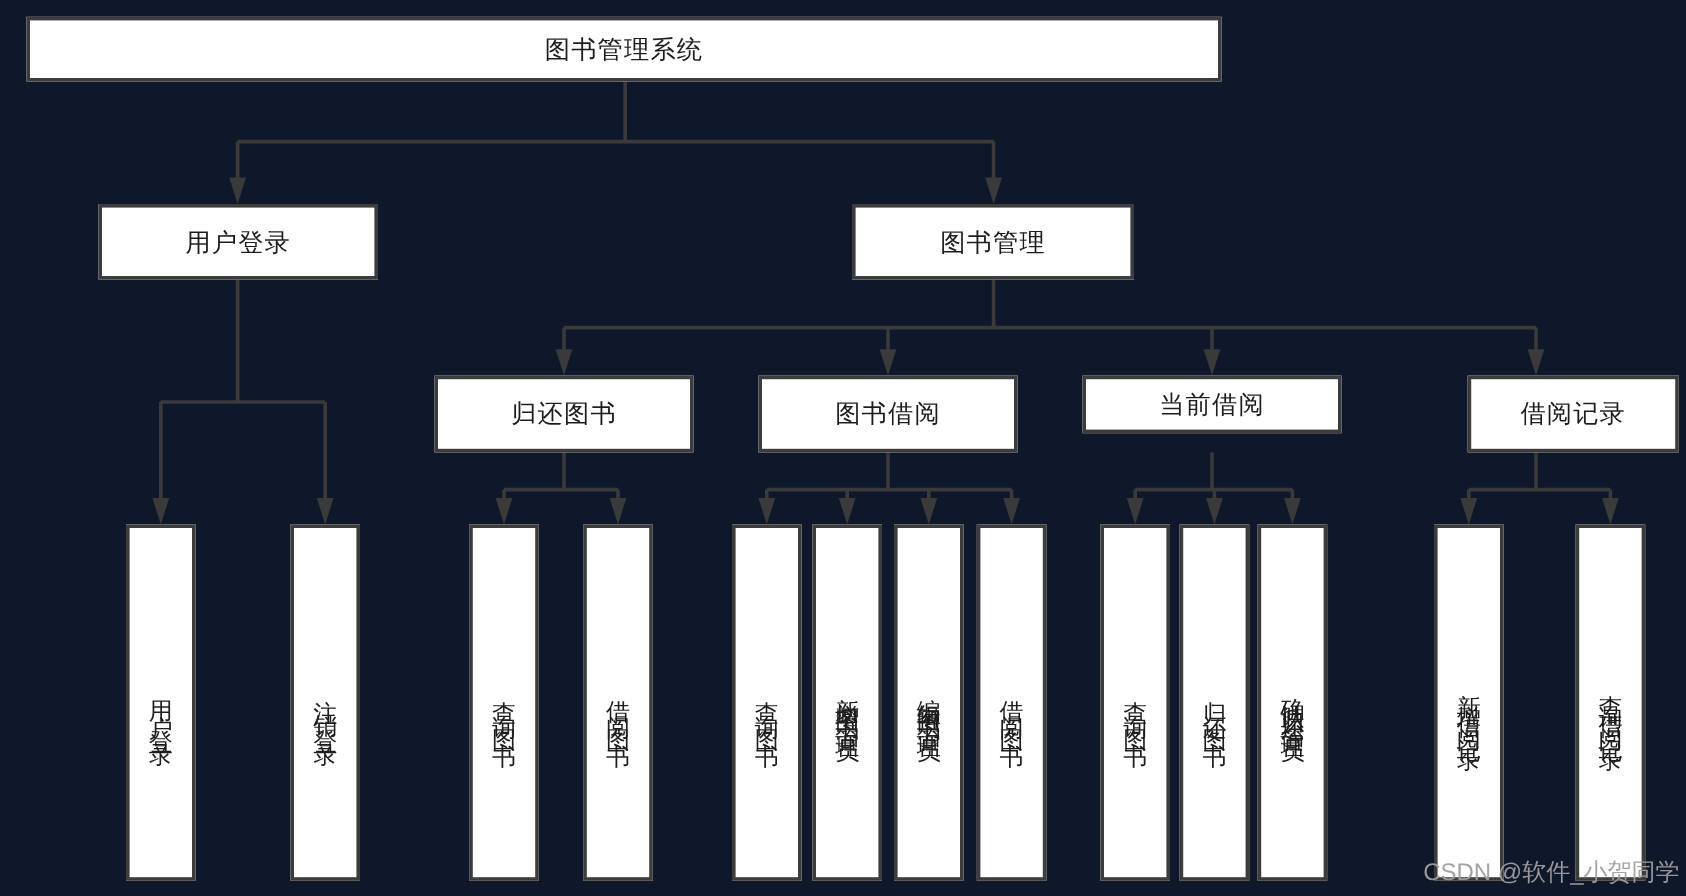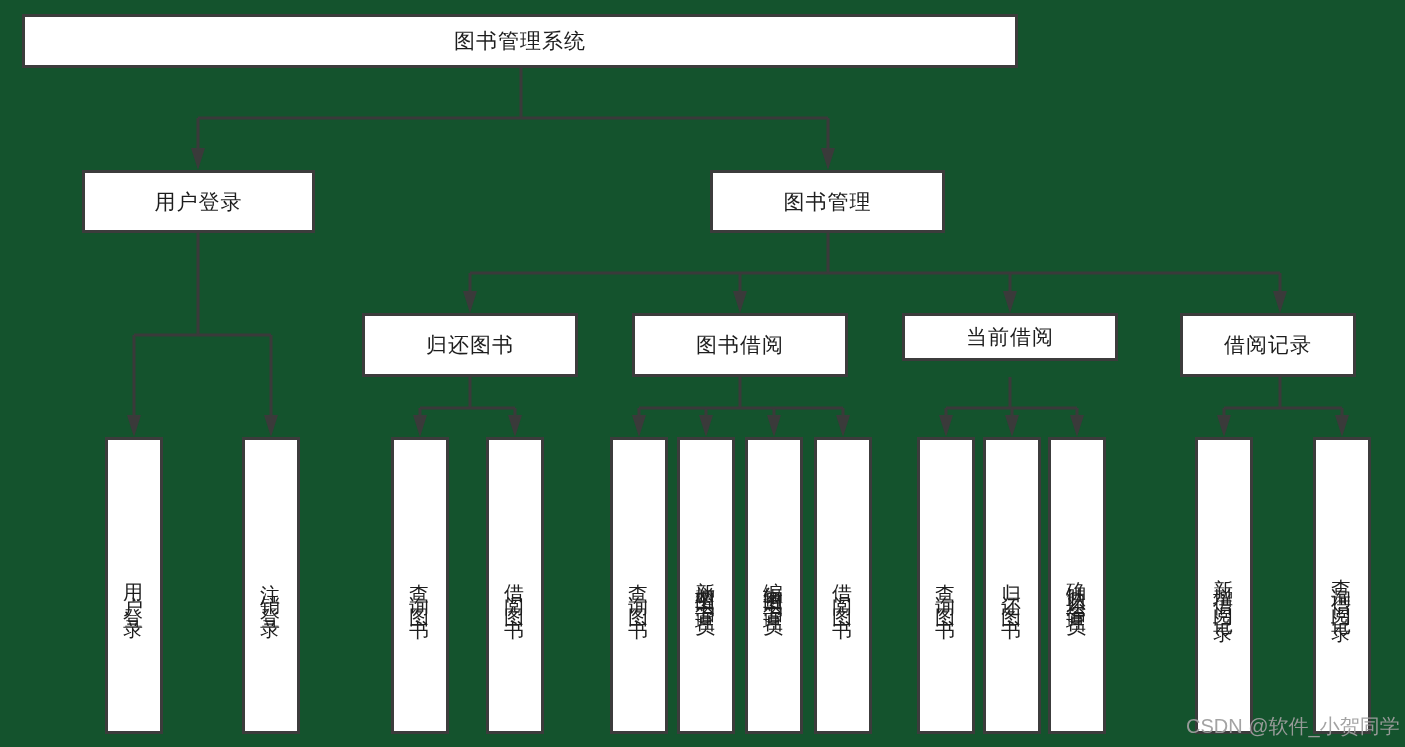--- a/index.html
+++ b/index.html
@@ -5,21 +5,21 @@
   html, body {
     margin: 0;
     padding: 0;
     background: #ffffff;
     font-family: "Liberation Sans", "DejaVu Sans", sans-serif;
   }
   .canvas {
     position: relative;
     width: 1405px;
     height: 747px;
-    background: #14532d;
+    background: #0f172a;
     overflow: hidden;
     color: #1d1d1d;
   }
   .connectors {
     position: absolute;
     left: 0;
     top: 0;
     width: 1405px;
     height: 747px;
     pointer-events: none;
@@ -112,21 +112,21 @@
 
   <div class="box hbox" style="left:362px; top:313px; width:216px; height:64px;">
     <span>归还图书</span>
   </div>
   <div class="box hbox" style="left:632px; top:313px; width:216px; height:64px;">
     <span>图书借阅</span>
   </div>
   <div class="box hbox" style="left:902px; top:313px; width:216px; height:48px;">
     <span>当前借阅</span>
   </div>
-  <div class="box hbox" style="left:1180px; top:313px; width:176px; height:64px;">
+  <div class="box hbox" style="left:1223px; top:313px; width:176px; height:64px;">
     <span>借阅记录</span>
   </div>
 
   <div class="box leaf" style="left:105px;">
     <span class="vtext ls4">用户登录</span>
   </div>
   <div class="box leaf" style="left:242px;">
     <span class="vtext ls4">注销登录</span>
   </div>
 

